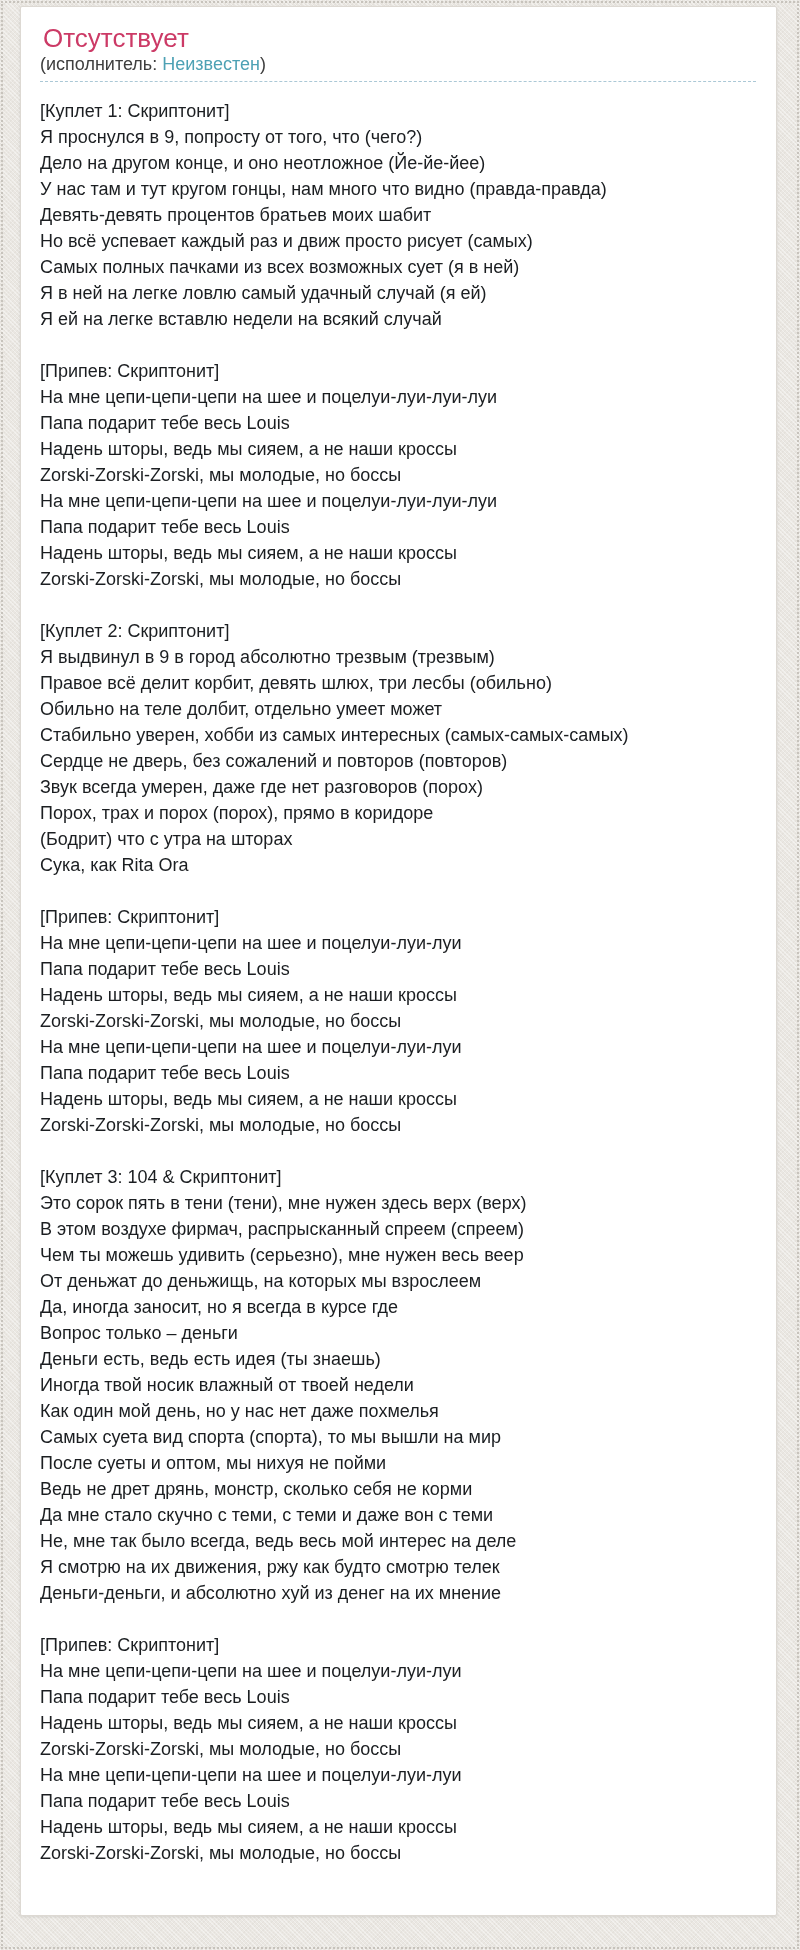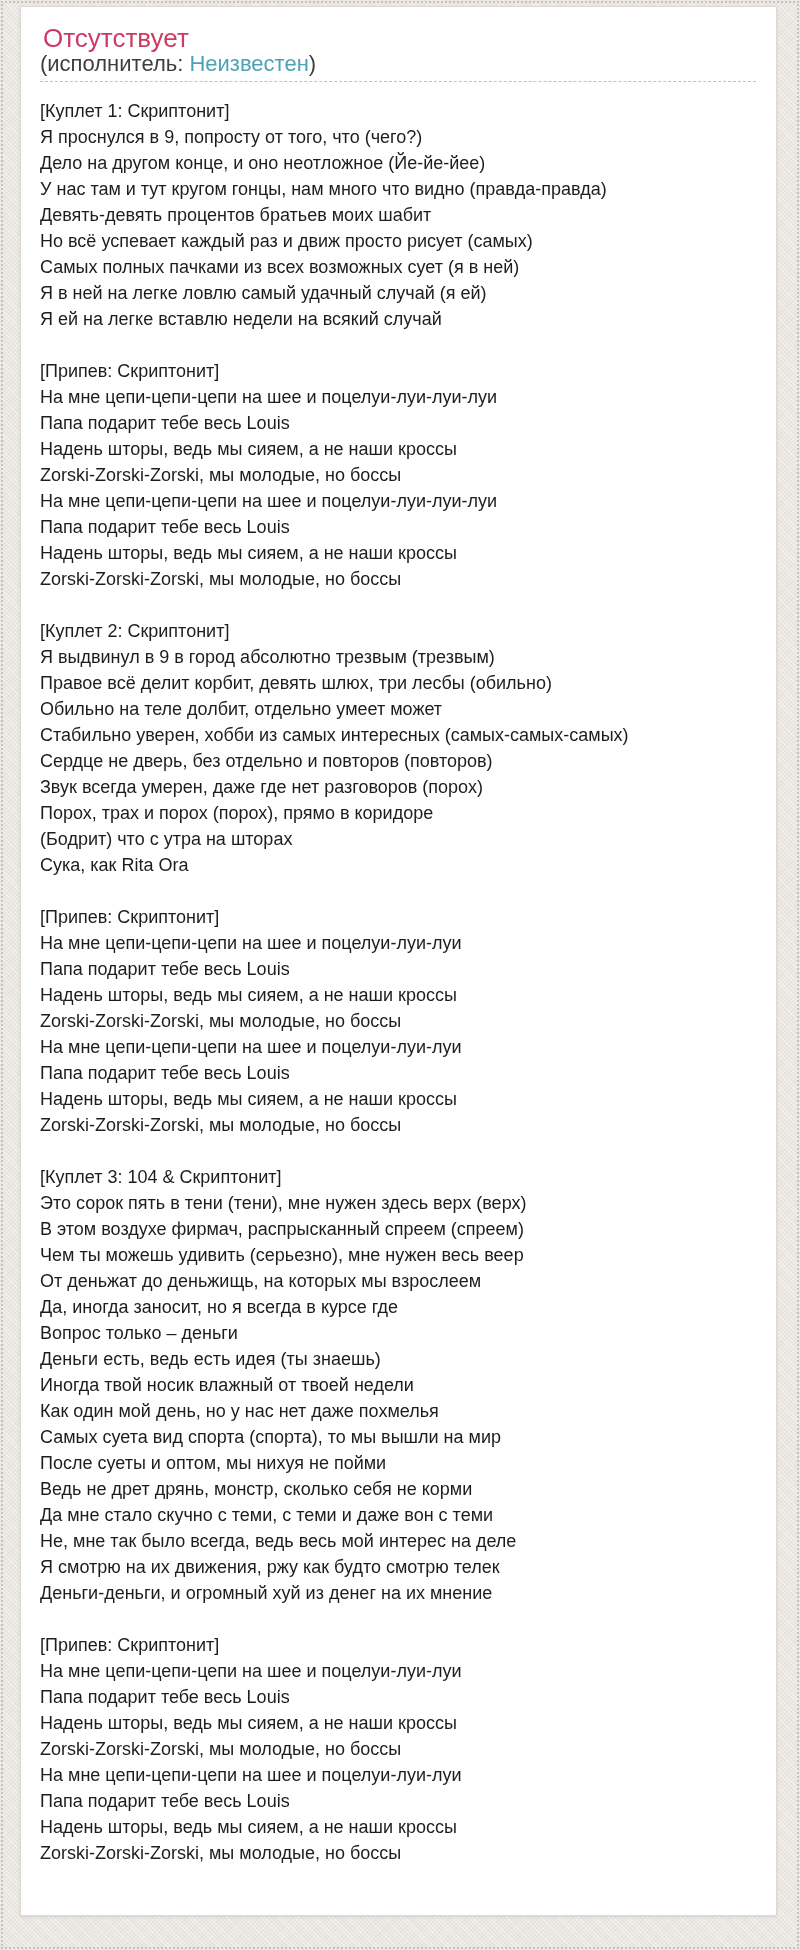--- a/index.html
+++ b/index.html
@@ -24,21 +24,21 @@
   }
   .song-header {
     border-bottom:1px dashed #abc8d6;
     padding-bottom:7px;
   }
   h1.song-title {
     margin:0 0 0 3px; font-size:26px; line-height:28px;
     font-weight:400; color:#cc3a66; letter-spacing:0;
   }
   .artist-line {
-    font-size:22px; line-height:20px; color:#3e3e3e; margin-top:2px;
+    font-size:18px; line-height:20px; color:#3e3e3e; margin-top:2px;
   }
   .artist-line a {
     color:#4da1b4; text-decoration:none; cursor:pointer;
   }
   .lyrics {
     margin-top:10px; font-size:18px; line-height:26px; color:#1b1e21;
   }
   .stanza { margin:16px 0 26px 0; }
   .stanza:last-child { margin-bottom:0; }
   .line { min-height:26px; white-space:pre-wrap; }
@@ -75,21 +75,21 @@
         <div class="line">Папа подарит тебе весь Louis</div>
         <div class="line">Надень шторы, ведь мы сияем, а не наши кроссы</div>
         <div class="line">Zorski-Zorski-Zorski, мы молодые, но боссы</div>
       </div>
       <div class="stanza">
         <div class="line">[Куплет 2: Скриптонит]</div>
         <div class="line">Я выдвинул в 9 в город абсолютно трезвым (трезвым)</div>
         <div class="line">Правое всё делит корбит, девять шлюх, три лесбы (обильно)</div>
         <div class="line">Обильно на теле долбит, отдельно умеет может</div>
         <div class="line">Стабильно уверен, хобби из самых интересных (самых-самых-самых)</div>
-        <div class="line">Сердце не дверь, без отдельно и повторов (повторов)</div>
+        <div class="line">Сердце не дверь, без сожалений и повторов (повторов)</div>
         <div class="line">Звук всегда умерен, даже где нет разговоров (порох)</div>
         <div class="line">Порох, трах и порох (порох), прямо в коридоре</div>
         <div class="line">(Бодрит) что с утра на шторах</div>
         <div class="line">Сука, как Rita Ora</div>
       </div>
       <div class="stanza">
         <div class="line">[Припев: Скриптонит]</div>
         <div class="line">На мне цепи-цепи-цепи на шее и поцелуи-луи-луи</div>
         <div class="line">Папа подарит тебе весь Louis</div>
         <div class="line">Надень шторы, ведь мы сияем, а не наши кроссы</div>
@@ -109,21 +109,21 @@
         <div class="line">Вопрос только – деньги</div>
         <div class="line">Деньги есть, ведь есть идея (ты знаешь)</div>
         <div class="line">Иногда твой носик влажный от твоей недели</div>
         <div class="line">Как один мой день, но у нас нет даже похмелья</div>
         <div class="line">Самых суета вид спорта (спорта), то мы вышли на мир</div>
         <div class="line">После суеты и оптом, мы нихуя не пойми</div>
         <div class="line">Ведь не дрет дрянь, монстр, сколько себя не корми</div>
         <div class="line">Да мне стало скучно с теми, с теми и даже вон с теми</div>
         <div class="line">Не, мне так было всегда, ведь весь мой интерес на деле</div>
         <div class="line">Я смотрю на их движения, ржу как будто смотрю телек</div>
-        <div class="line">Деньги-деньги, и огромный хуй из денег на их мнение</div>
+        <div class="line">Деньги-деньги, и абсолютно хуй из денег на их мнение</div>
       </div>
       <div class="stanza">
         <div class="line">[Припев: Скриптонит]</div>
         <div class="line">На мне цепи-цепи-цепи на шее и поцелуи-луи-луи</div>
         <div class="line">Папа подарит тебе весь Louis</div>
         <div class="line">Надень шторы, ведь мы сияем, а не наши кроссы</div>
         <div class="line">Zorski-Zorski-Zorski, мы молодые, но боссы</div>
         <div class="line">На мне цепи-цепи-цепи на шее и поцелуи-луи-луи</div>
         <div class="line">Папа подарит тебе весь Louis</div>
         <div class="line">Надень шторы, ведь мы сияем, а не наши кроссы</div>

